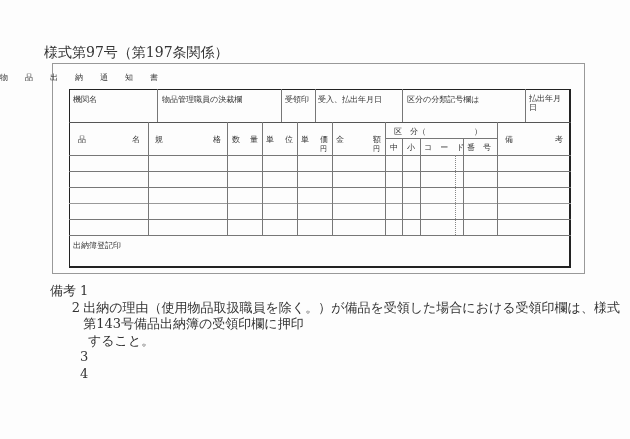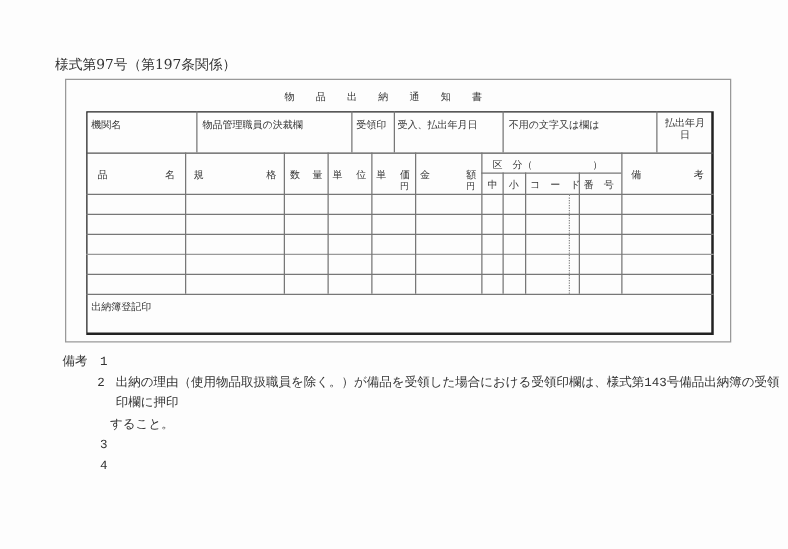--- a/index.html
+++ b/index.html
@@ -1,29 +1,29 @@
 <!DOCTYPE html>
 <html><head>
 <meta charset="utf-8">
 <style>
   html, body { margin: 0; padding: 0; background: #fdfdfd; }
   body { width: 630px; height: 439px; position: relative; overflow: hidden;
          font-family: "DejaVu Serif", "Liberation Serif", serif; color: #333; font-size: 8px; }
   .abs { position: absolute; }
-  .form-label { left: 44px; top: 44px; font-size: 11px; color: #333; }
+  .form-label { left: 44px; top: 44px; font-size: 14px; color: #333; }
   .outer-frame { left: 52px; top: 63px; width: 533px; height: 211px; border: 1px solid #999; box-sizing: border-box; }
-  .title { left: 0; width: 630px; top: 72px; text-align: center; font-size: 8px; letter-spacing: 17px; color: #333; }
+  .title { left: 0; width: 630px; top: 72px; font-size: 8px; letter-spacing: 17px; color: #333; }
   .table-frame { left: 69px; top: 89px; width: 502px; height: 179px; border: 1.5px solid #222; border-right-width: 2px; border-bottom-width: 2px; box-sizing: border-box; }
   .hl { position: absolute; height: 0; border-top: 1px solid #777; }
   .vl { position: absolute; width: 0; border-left: 1px solid #777; }
   .vl.dot { border-left: 1px dotted #888; }
-  .cell { position: absolute; font-size: 8px; color: #333; white-space: nowrap; text-align: center; }
+  .cell { position: absolute; font-size: 8px; color: #333; white-space: nowrap; }
   .spread { display: flex; justify-content: space-between; }
   .yen { font-size: 7px; }
-  .notes { left: 50px; top: 283px; font-size: 10px; color: #333; line-height: 16.5px; font-family: Liberation Mono, monospace; }
+  .notes { left: 50px; top: 283px; font-size: 13px; color: #333; line-height: 16.5px; }
   .notes .row { display: flex; }
   .notes .lbl { width: 30px; }
   .notes .num { width: 16px; }
   .notes .cont { padding-left: 38px; text-align: center; }
 </style>
 </head>
 <body>
 
 <div class="abs form-label">様式第97号（第197条関係）</div>
 <div class="abs outer-frame"></div>
@@ -55,21 +55,21 @@
 <div class="vl" style="left:402px;top:138px;height:97px"></div>
 <div class="vl" style="left:420px;top:138px;height:97px"></div>
 <div class="vl dot" style="left:455px;top:155px;height:80px"></div>
 <div class="vl" style="left:463px;top:138px;height:97px"></div>
 <div class="vl" style="left:497px;top:122px;height:113px"></div>
 
 <div class="cell" style="left:73px;top:94px">機関名</div>
 <div class="cell" style="left:162px;top:94px">物品管理職員の決裁欄</div>
 <div class="cell" style="left:285px;top:94px">受領印</div>
 <div class="cell" style="left:318px;top:94px">受入、払出年月日</div>
-<div class="cell" style="left:407px;top:94px">不用の文字又は欄は</div>
+<div class="cell" style="left:407px;top:94px">区分の分類記号欄は</div>
 <div class="cell" style="left:529px;top:94px;white-space:normal;width:38px;line-height:9px">払出年月日</div>
 
 <div class="cell spread" style="left:78px;top:134px;width:62px">
   <span>品</span>
   <span>名</span>
 </div>
 <div class="cell spread" style="left:155px;top:134px;width:66px">
   <span>規</span>
   <span>格</span>
 </div>

